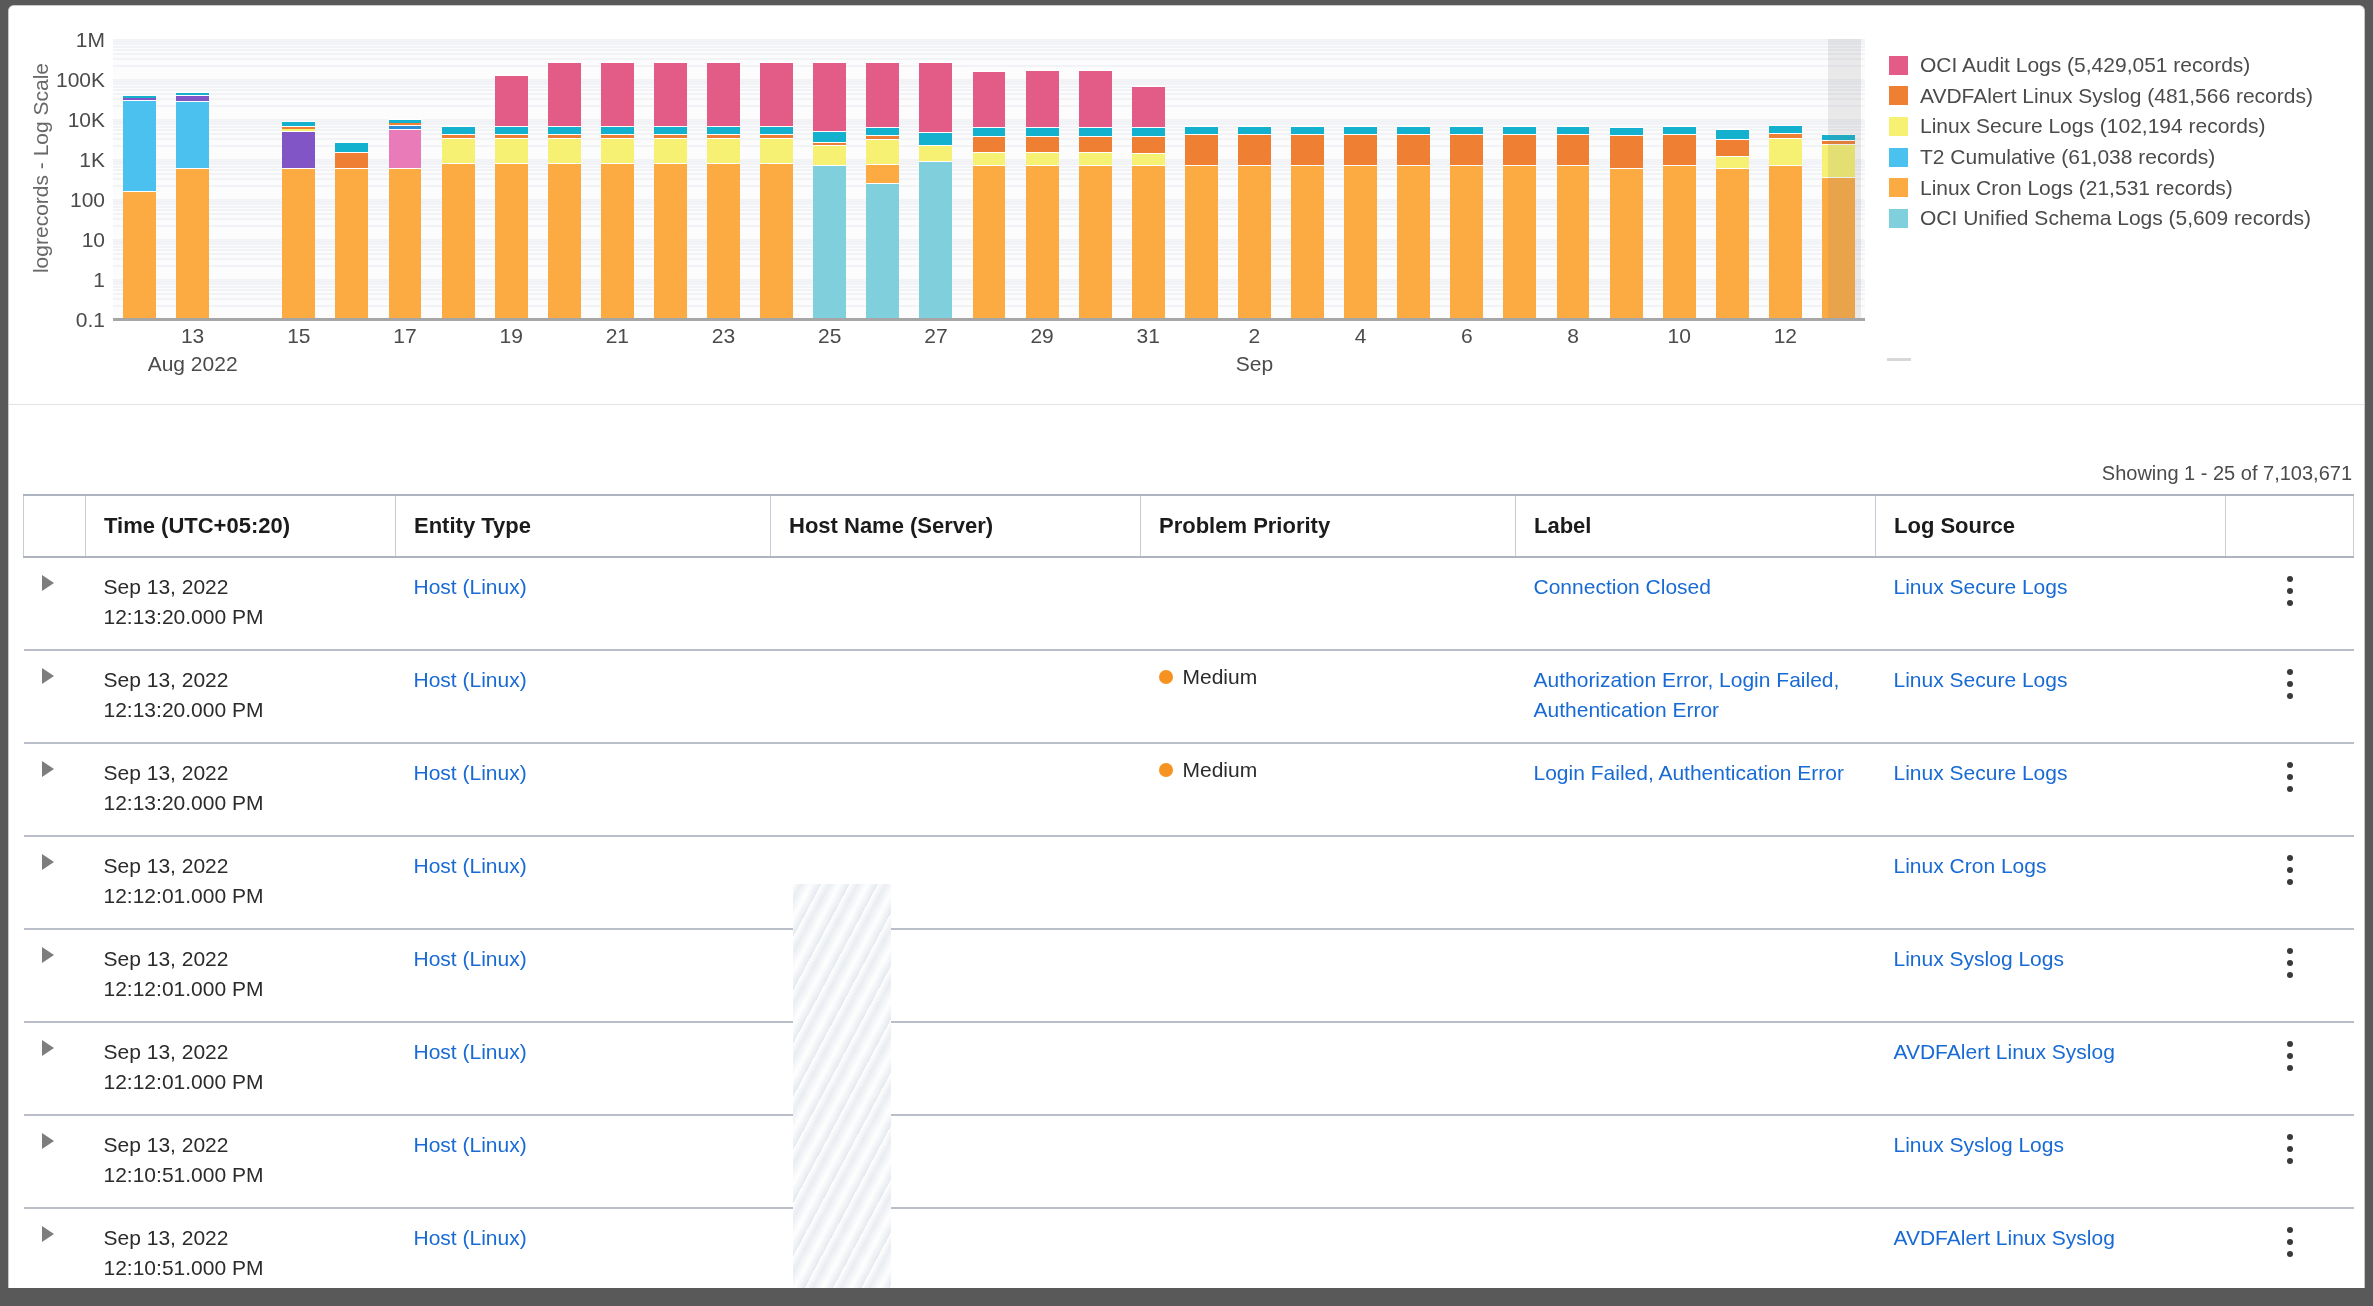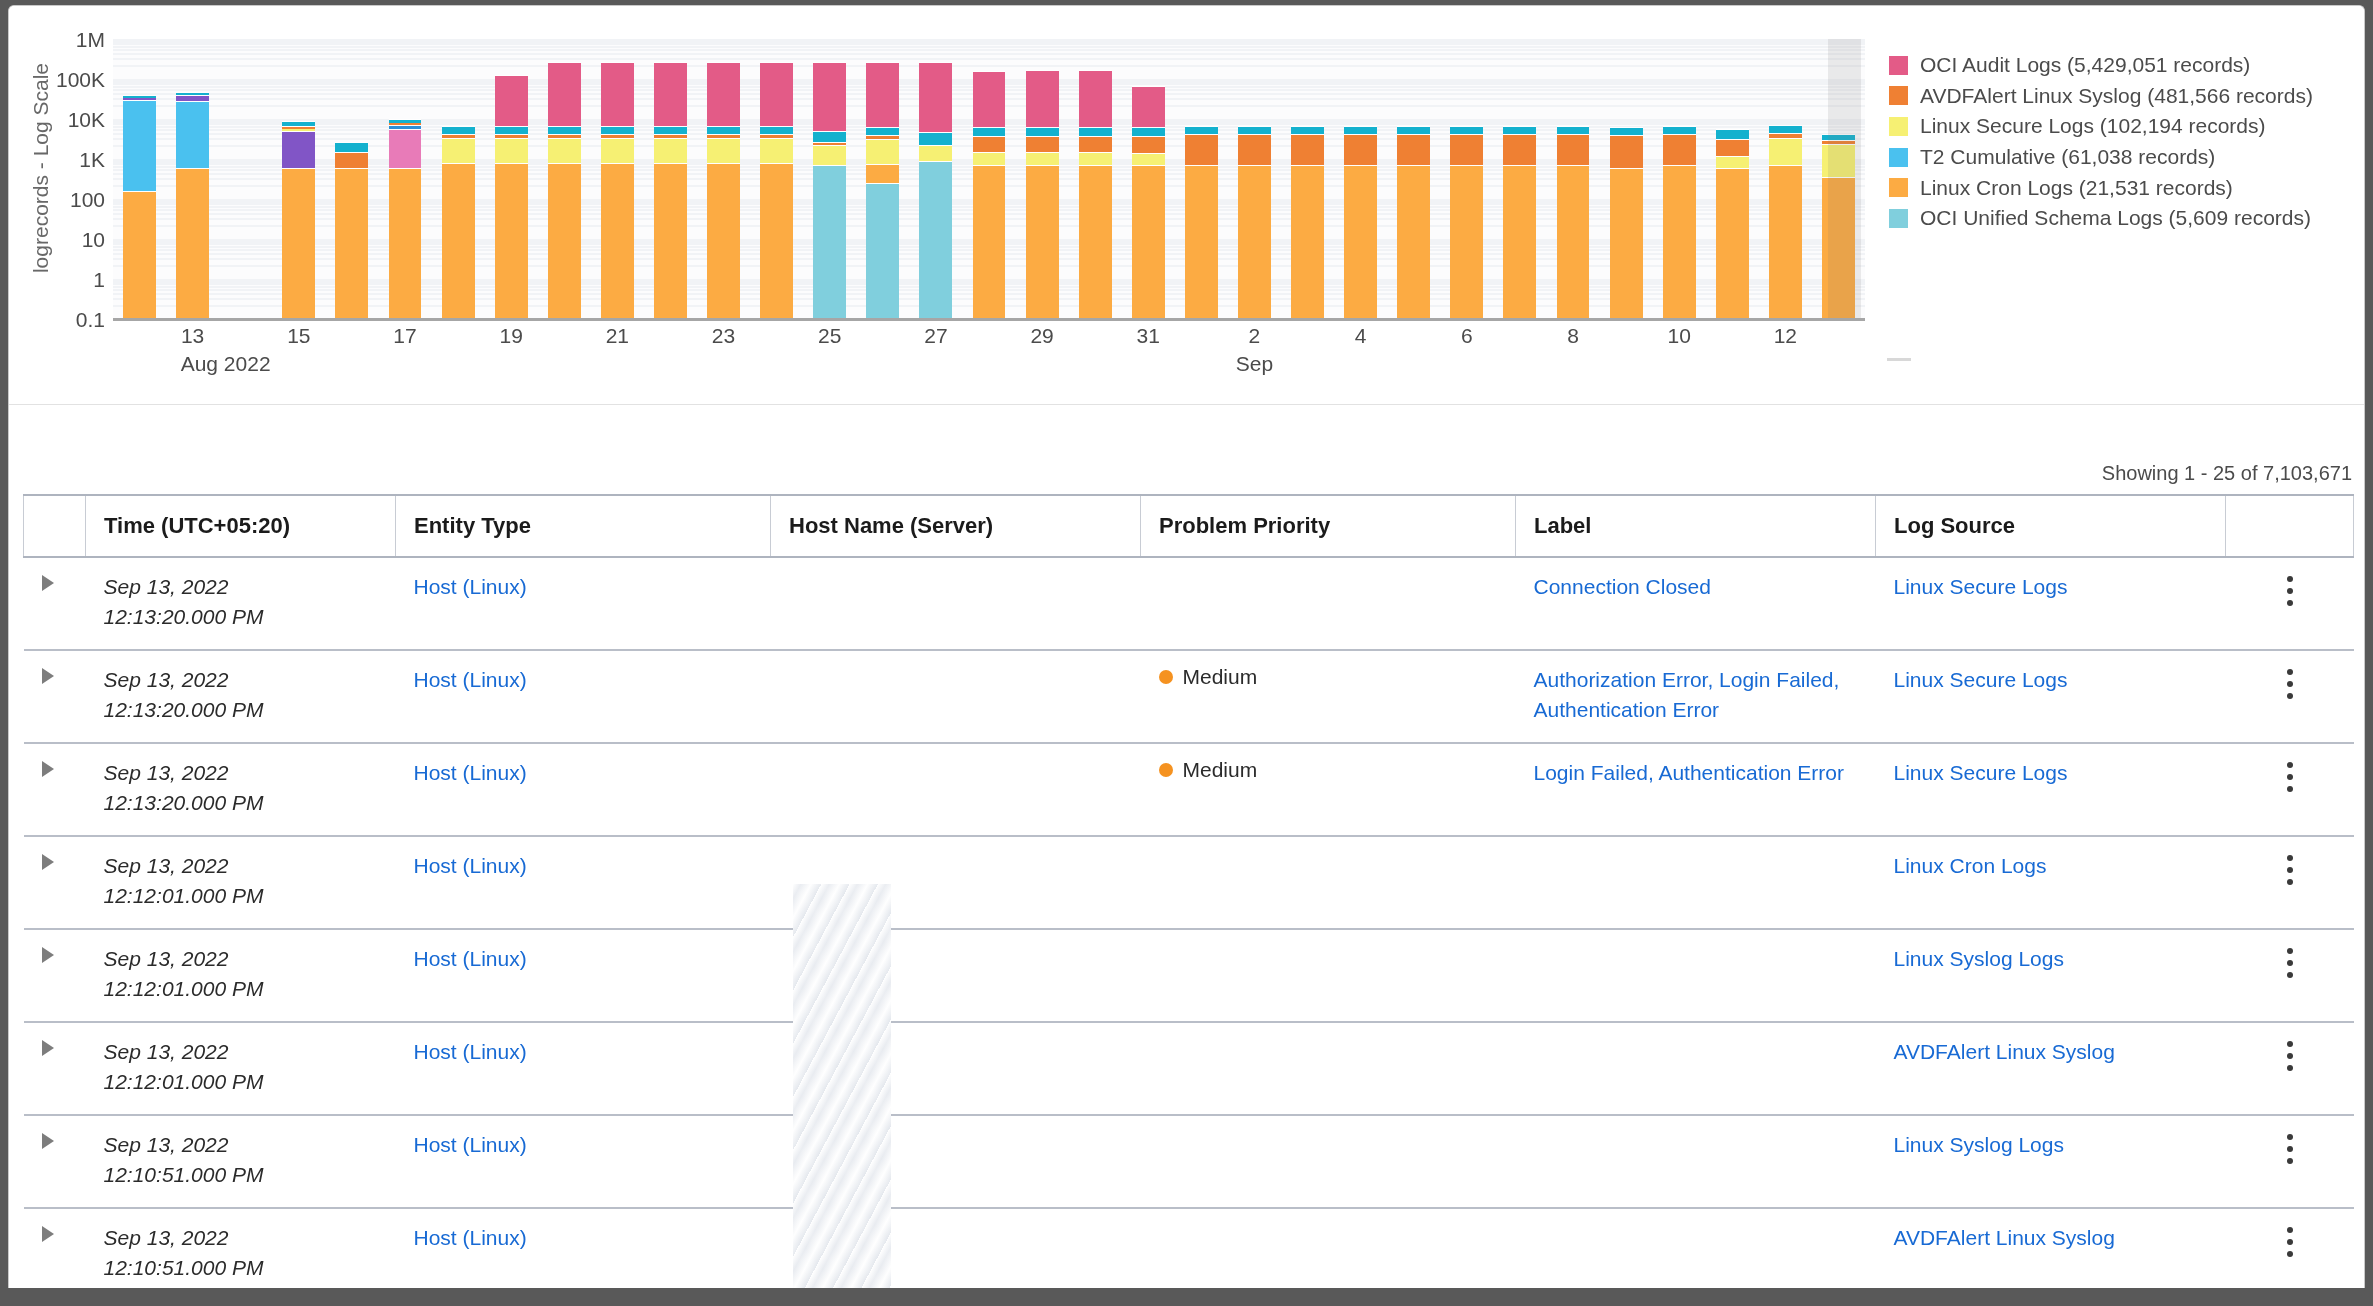--- a/index.html
+++ b/index.html
@@ -202,21 +202,21 @@
   }
   td.col-expand { padding-left: 26px; padding-top: 18px; }
   .expand-arrow {
     display: inline-block;
     width: 0; height: 0;
     border-left: 12px solid #7d7d7d;
     border-top: 8px solid transparent;
     border-bottom: 8px solid transparent;
     cursor: pointer;
   }
-  .time-line { display: block; line-height: 1.45; white-space: nowrap; font-style: italic; }
+  .time-line { display: block; line-height: 1.45; white-space: nowrap; }
   .link { color: #186ad4; cursor: pointer; line-height: 1.45; }
   .priority-wrap { display: flex; align-items: center; gap: 10px; }
   .priority-dot {
     width: 14px; height: 14px; border-radius: 50%;
     flex: 0 0 auto;
   }
   .kebab {
     display: flex; flex-direction: column; align-items: center;
     gap: 6px; cursor: pointer; padding-top: 4px;
   }
@@ -536,21 +536,21 @@
           <div class="x-tick" style="left: 716.727px;">25</div>
           <div class="x-tick" style="left: 822.909px;">27</div>
           <div class="x-tick" style="left: 929.091px;">29</div>
           <div class="x-tick" style="left: 1035.27px;">31</div>
           <div class="x-tick" style="left: 1141.45px;">2</div>
           <div class="x-tick" style="left: 1247.64px;">4</div>
           <div class="x-tick" style="left: 1353.82px;">6</div>
           <div class="x-tick" style="left: 1460px;">8</div>
           <div class="x-tick" style="left: 1566.18px;">10</div>
           <div class="x-tick" style="left: 1672.36px;">12</div>
-          <div class="x-sub" style="left: 79.6364px; margin-left: 33px;">Aug 2022</div>
+          <div class="x-sub" style="left: 79.6364px;">Aug 2022</div>
           <div class="x-sub" style="left: 1141.45px;">Sep</div>
         </div>
 
       <div id="legend">
           <div class="legend-row">
             <span class="legend-swatch" style="background: rgb(227, 91, 135);"></span>
             <span class="legend-label">OCI Audit Logs (5,429,051 records)</span>
           </div>
           <div class="legend-row">
             <span class="legend-swatch" style="background: rgb(239, 128, 51);"></span>

